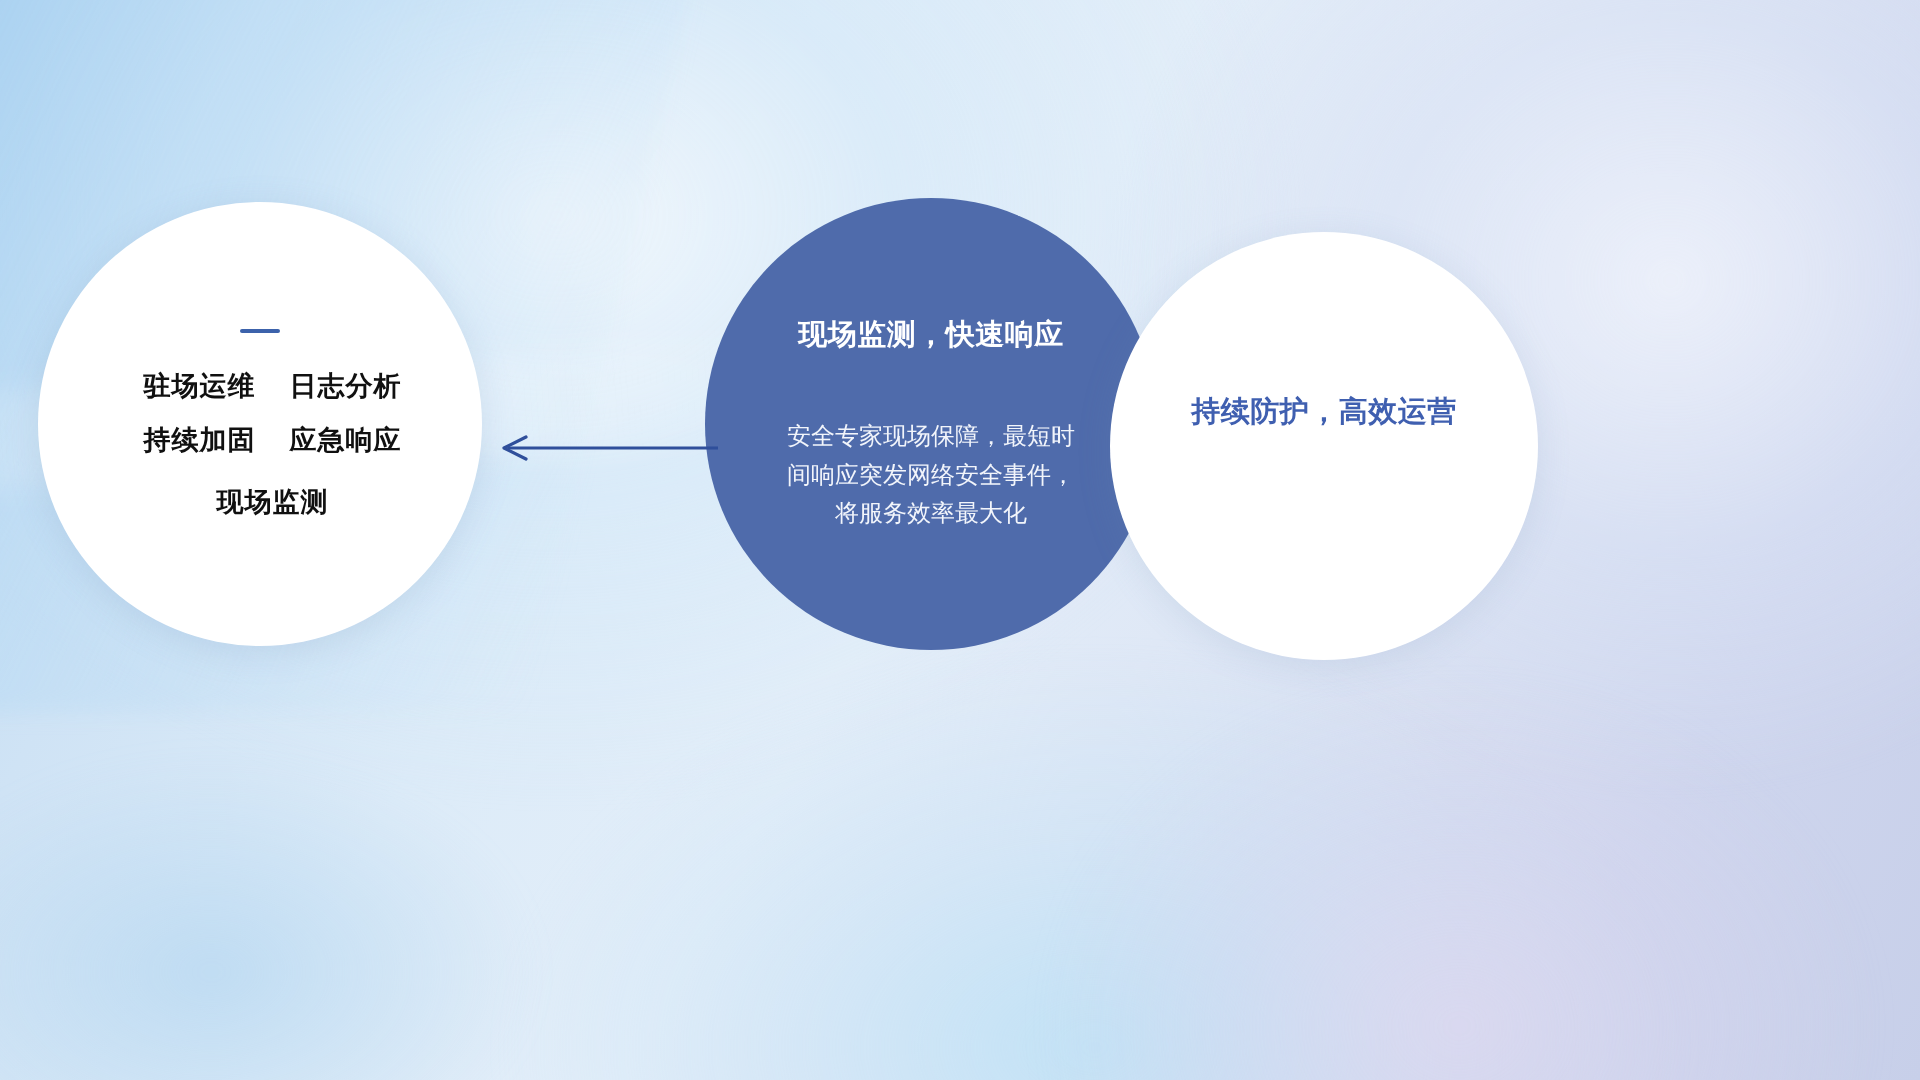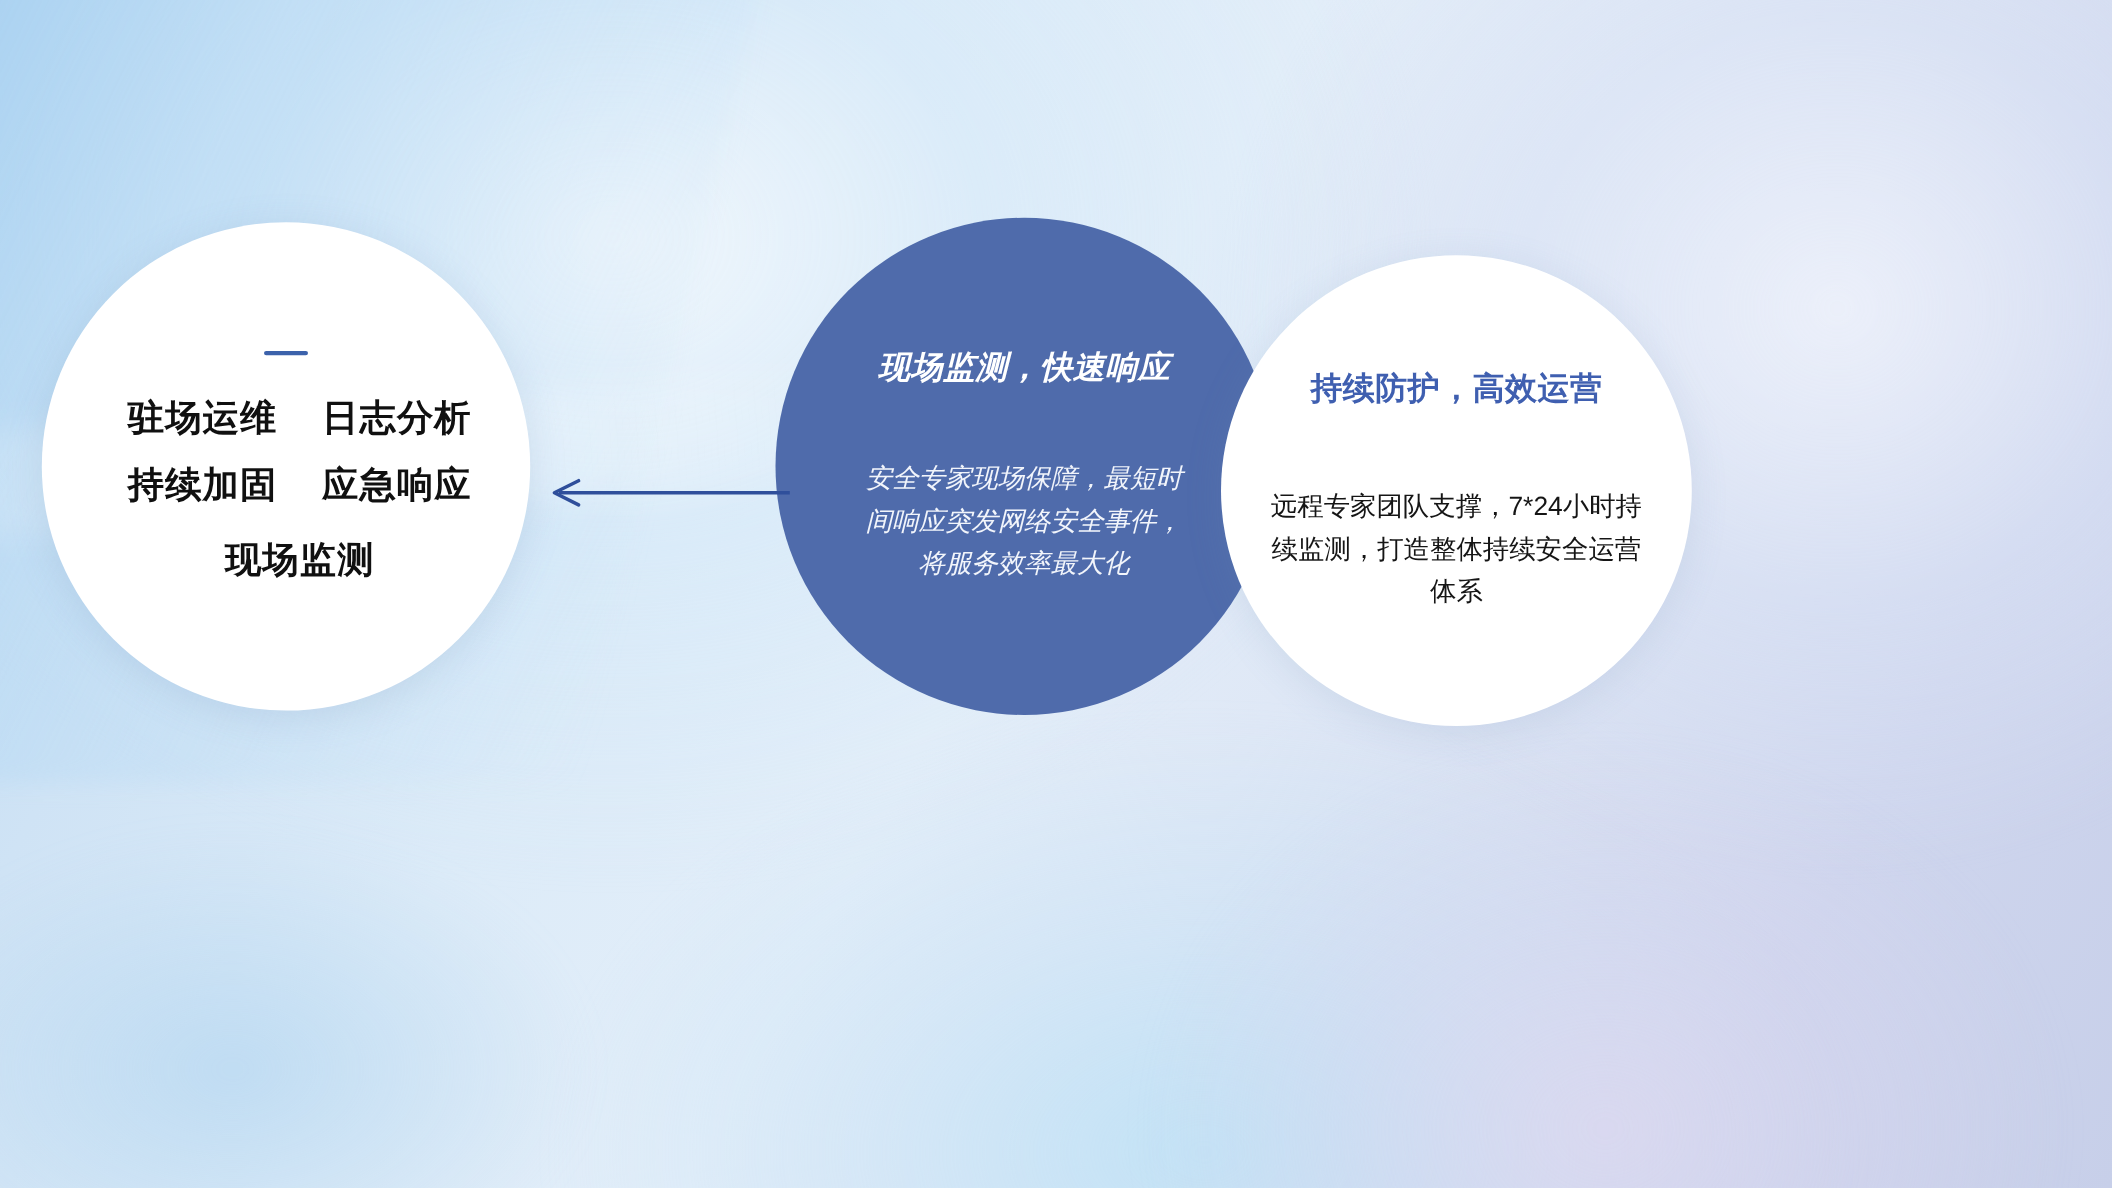--- a/index.html
+++ b/index.html
@@ -119,38 +119,37 @@
     box-shadow:0 6px 34px rgba(110,140,180,0.18);
     z-index:3;
   }
   #left-dash {
     width:40px; height:4px;
     background:#3c62ab;
     border-radius:2px;
     margin-bottom:38px;
   }
   .left-line {
-    font-size:33px;
+    font-size:27px;
     font-weight:bold;
     color:#101010;
     letter-spacing:1px;
     line-height:1.18;
     white-space:pre;
     margin-left:25px;
   }
   .left-line.l1 { margin-bottom:22px; }
   .left-line.l2 { margin-bottom:30px; }
 
   
   #circle-mid {
     left:705px; top:198px;
     width:452px; height:452px;
     background:#4f6bab;
     z-index:2;
-    font-style:italic;
   }
   #mid-title {
     font-size:29px;
     font-weight:bold;
     color:#ffffff;
     letter-spacing:0.5px;
     white-space:nowrap;
     margin-bottom:62px;
   }
   #mid-body {
@@ -215,21 +214,20 @@
     <div class="left-line l3">现场监测</div>
   </div>
 
   <div class="circle" id="circle-mid">
     <div id="mid-title">现场监测，快速响应</div>
     <div id="mid-body">安全专家现场保障，最短时间响应突发网络安全事件，将服务效率最大化</div>
   </div>
 
   <div class="circle" id="circle-right">
     <div id="right-title">持续防护，高效运营</div>
-    <div id="right-body">远程专家团队支撑，7*24小时持续监测，打造整体持续安全运营体系</div>
   </div>
 
   <svg id="arrow-connector" viewBox="0 0 230 56">
     <line x1="228" y1="28" x2="18" y2="28" stroke="#2f4f9b" stroke-width="3.2" stroke-linecap="butt"></line>
     <polyline points="36,17 14,28 36,39" fill="none" stroke="#2f4f9b" stroke-width="3.2" stroke-linecap="round" stroke-linejoin="round"></polyline>
   </svg>
 
 </div>
 
 </body></html>

